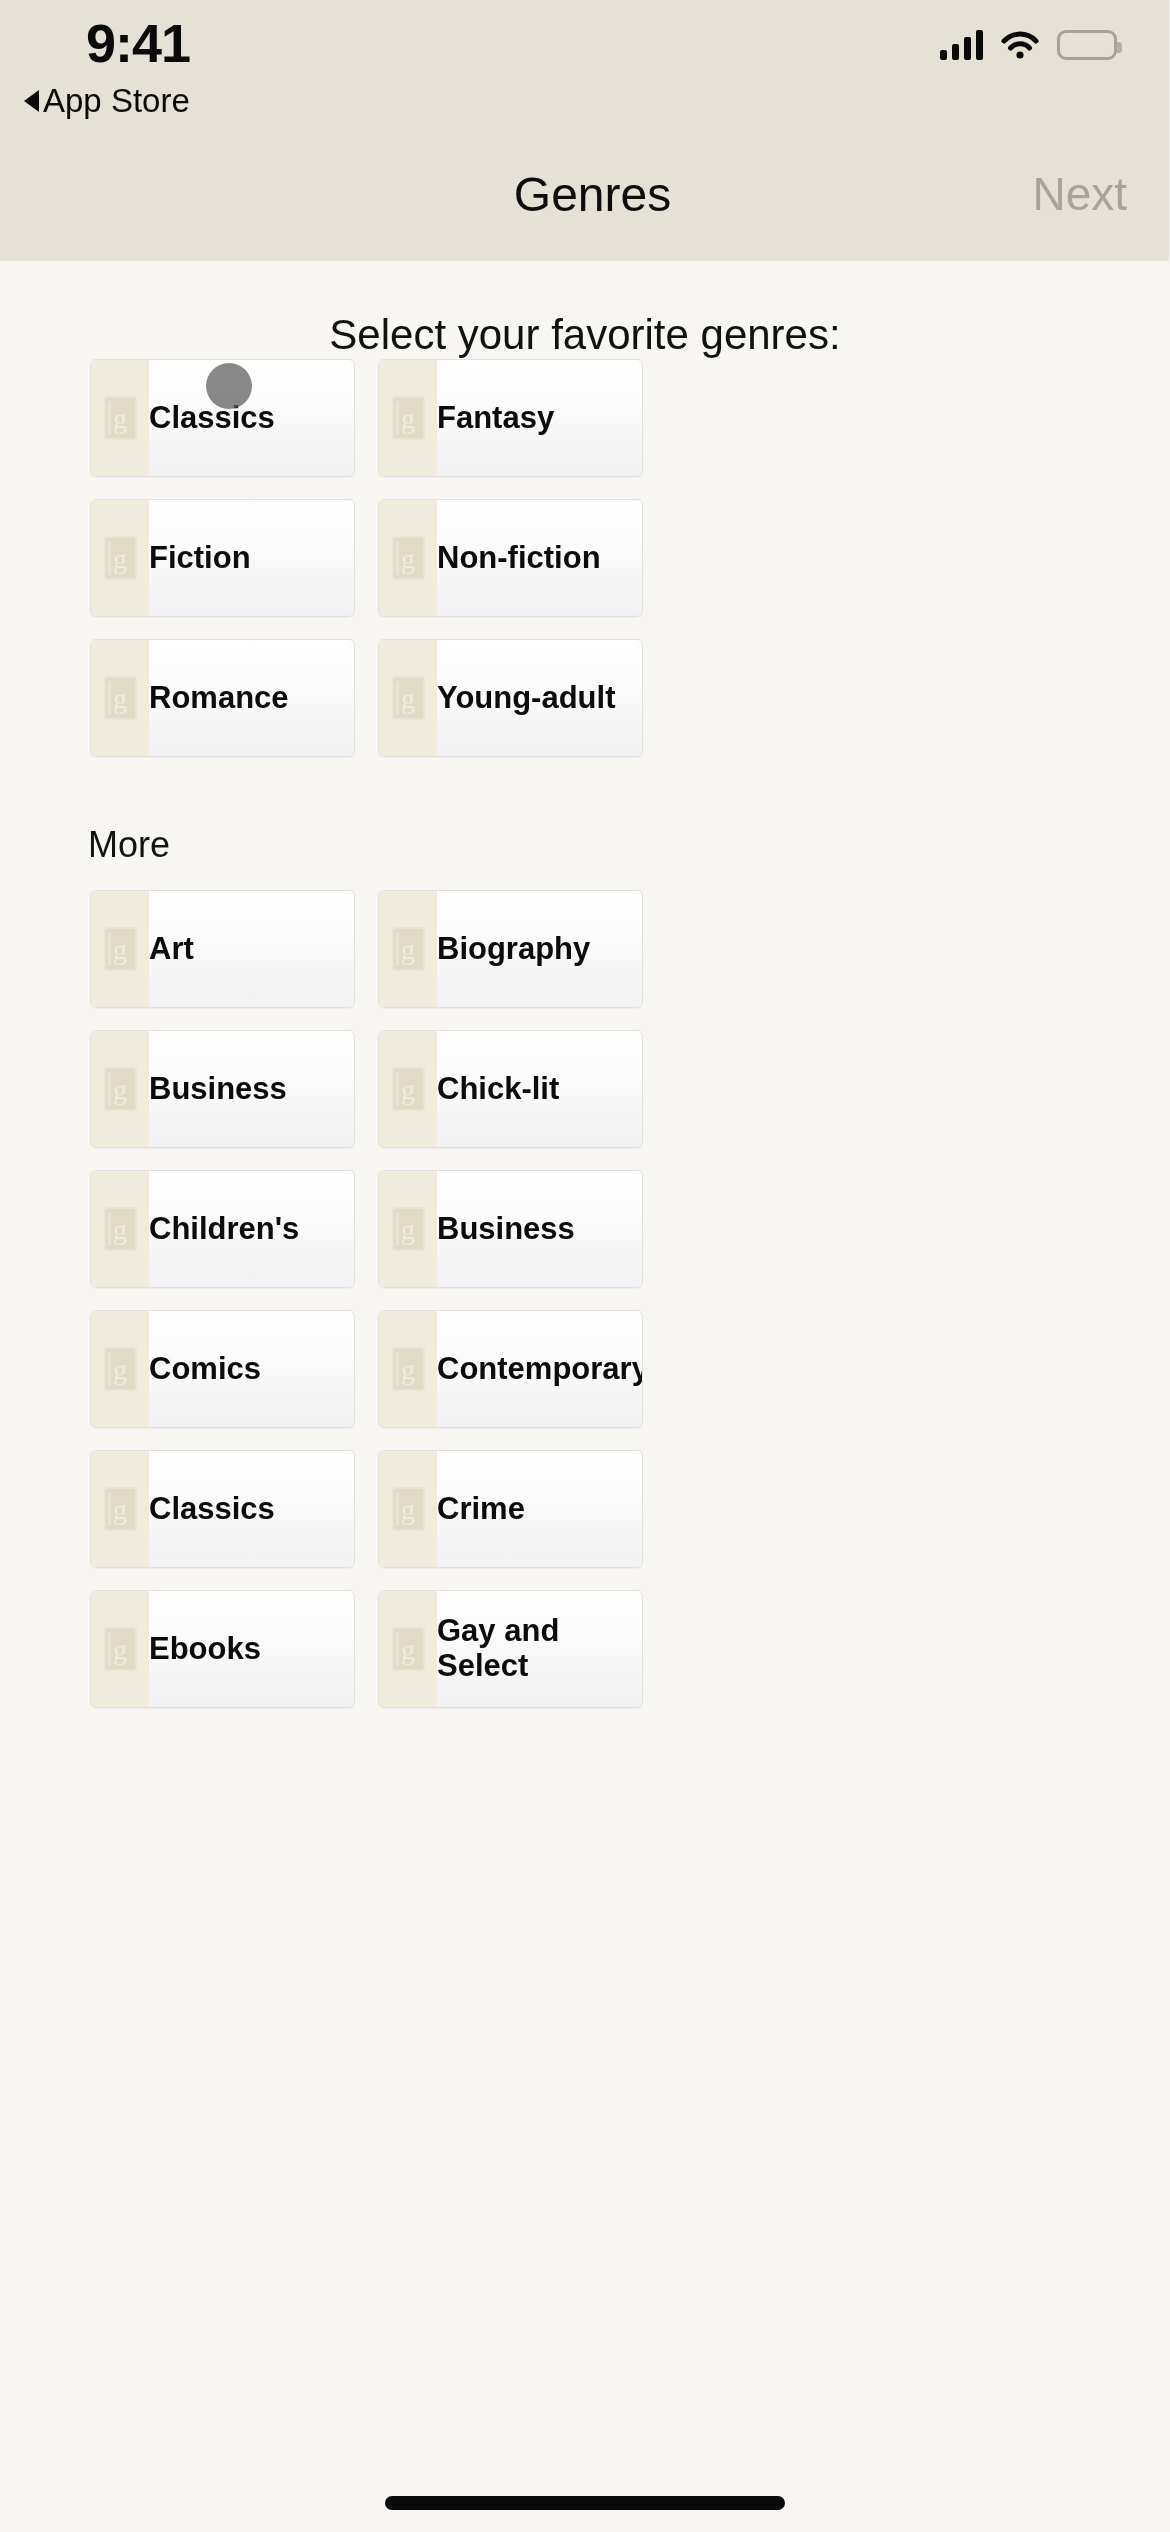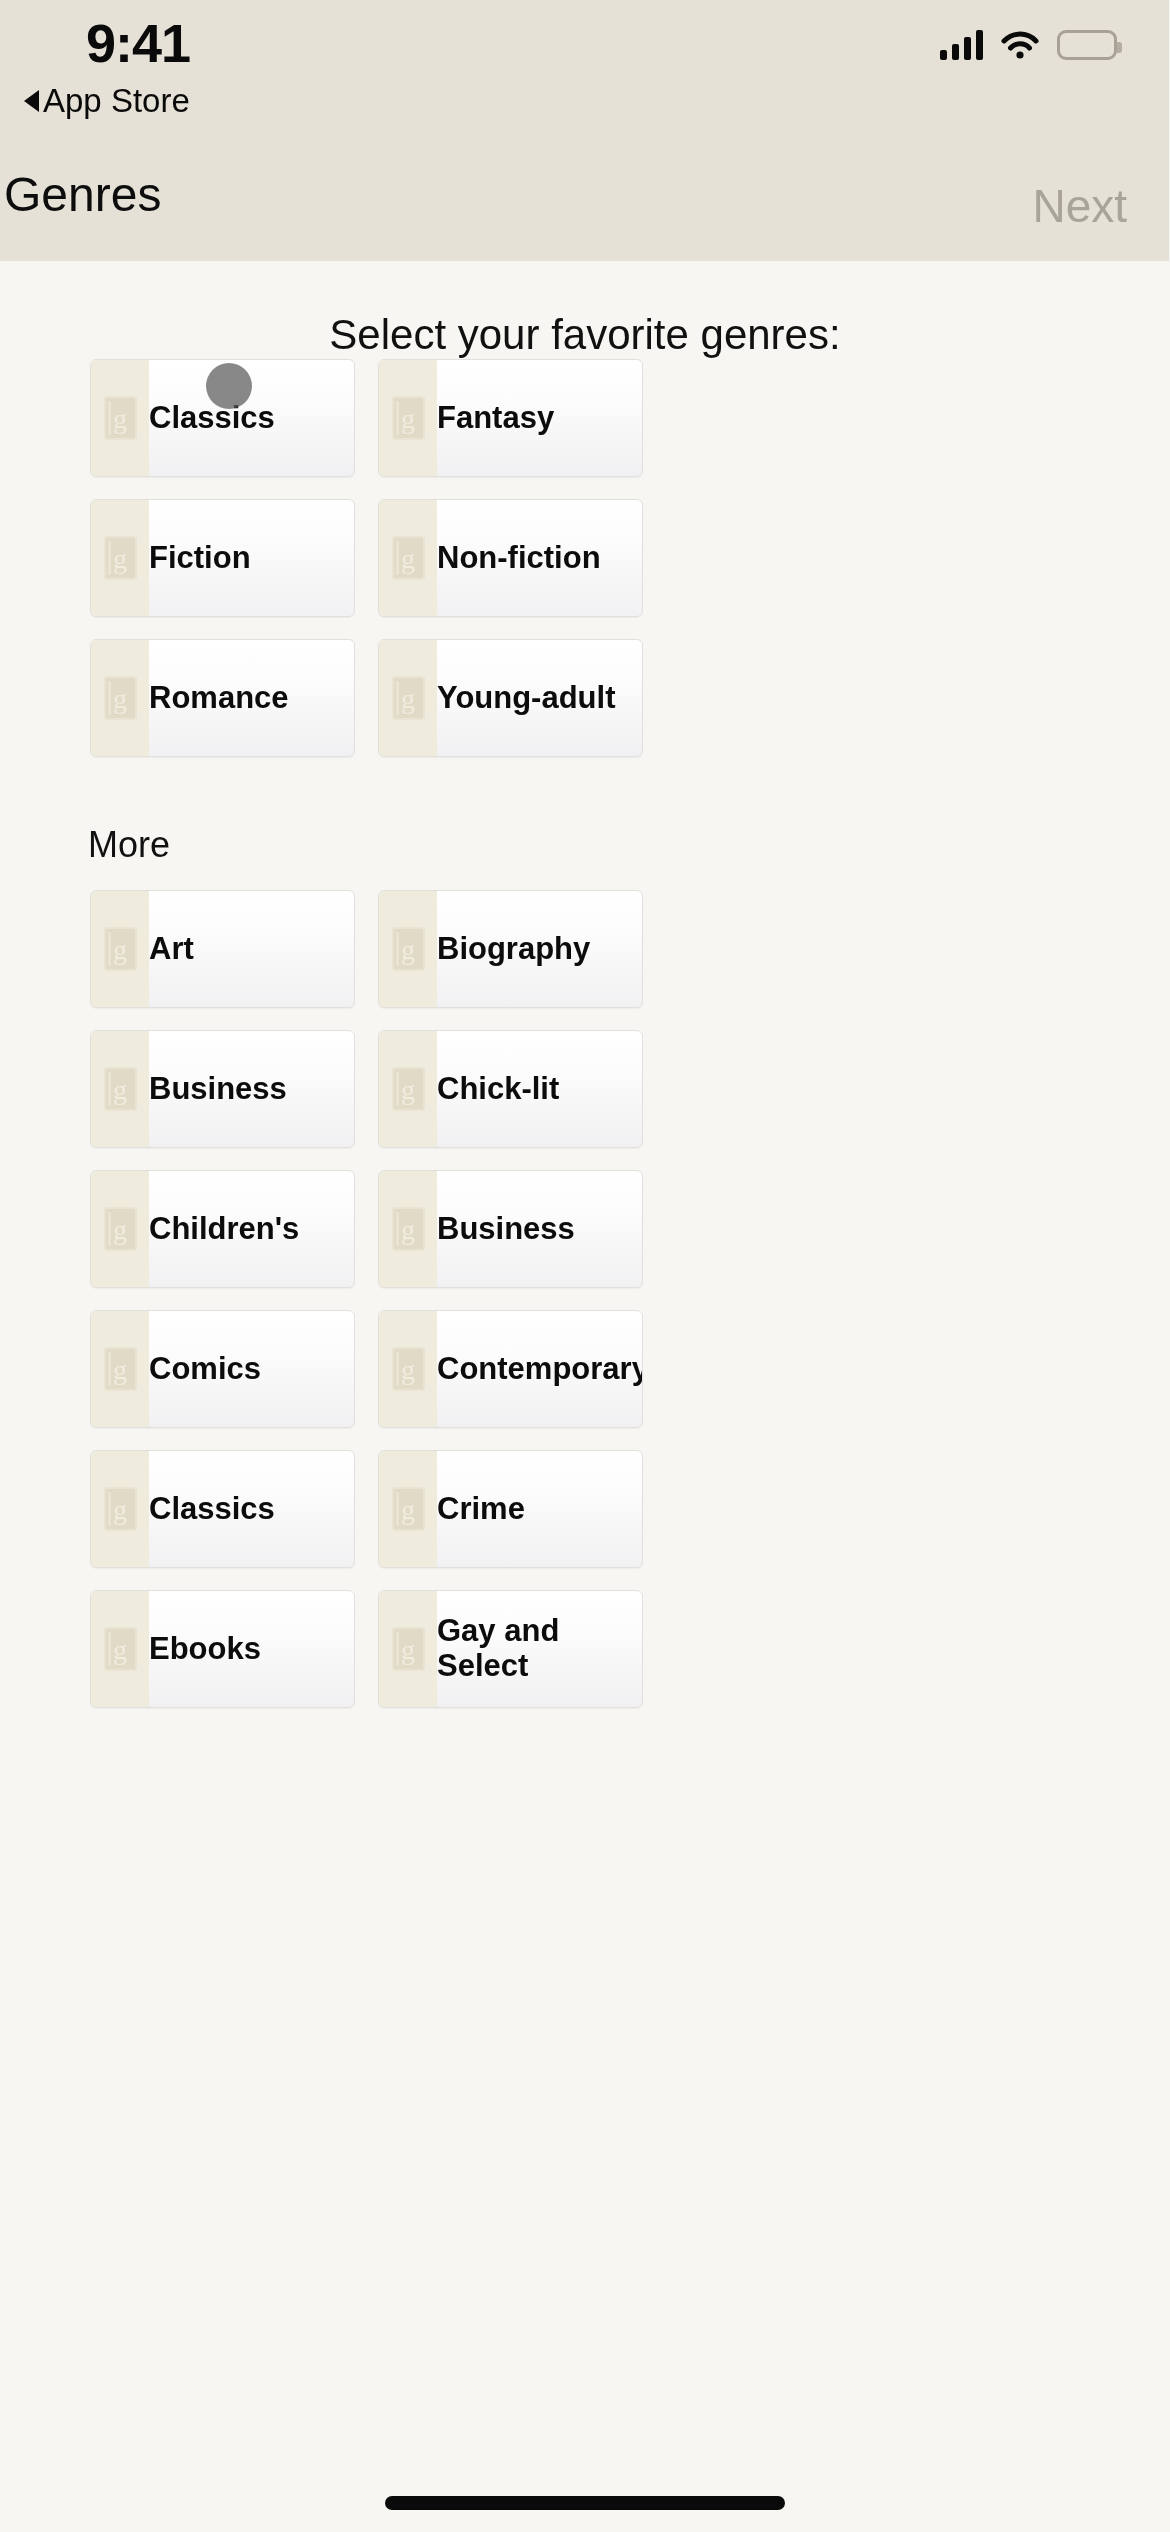--- a/index.html
+++ b/index.html
@@ -52,26 +52,26 @@
     position:relative; padding:3px;
   }
   .icon-batt .fill { width:100%; height:100%; background:#0a0a0a; border-radius:4px; }
   .icon-batt::after {
     content:""; position:absolute; right:-8px; top:9px;
     width:5px; height:11px; background:#b4aea1; border-radius:0 3px 3px 0;
   }
 
   .navbar { position:relative; width:100%; height:145px; }
   .nav-title {
-    position:absolute; left:4px; right:0; top:47px;
-    font-size:48px; color:#0d0d0d; font-weight:400;
+    position:absolute; left:16px; right:0; top:47px;
+    text-align:center; font-size:48px; color:#0d0d0d; font-weight:400;
   }
   .nav-next {
     position:absolute; right:42px; top:47px;
-    font-size:46px; color:#a9a49a; font-weight:400;margin-top:12px;
+    font-size:46px; color:#a9a49a; font-weight:400;
   }
 
   
   .content {
     position:absolute; top:261px; left:0; width:1170px; height:2267px;
     background:#f7f6f2; overflow:hidden;
   }
   .prompt {
     text-align:center; font-size:42px; color:#111; margin-top:50px;
   }

